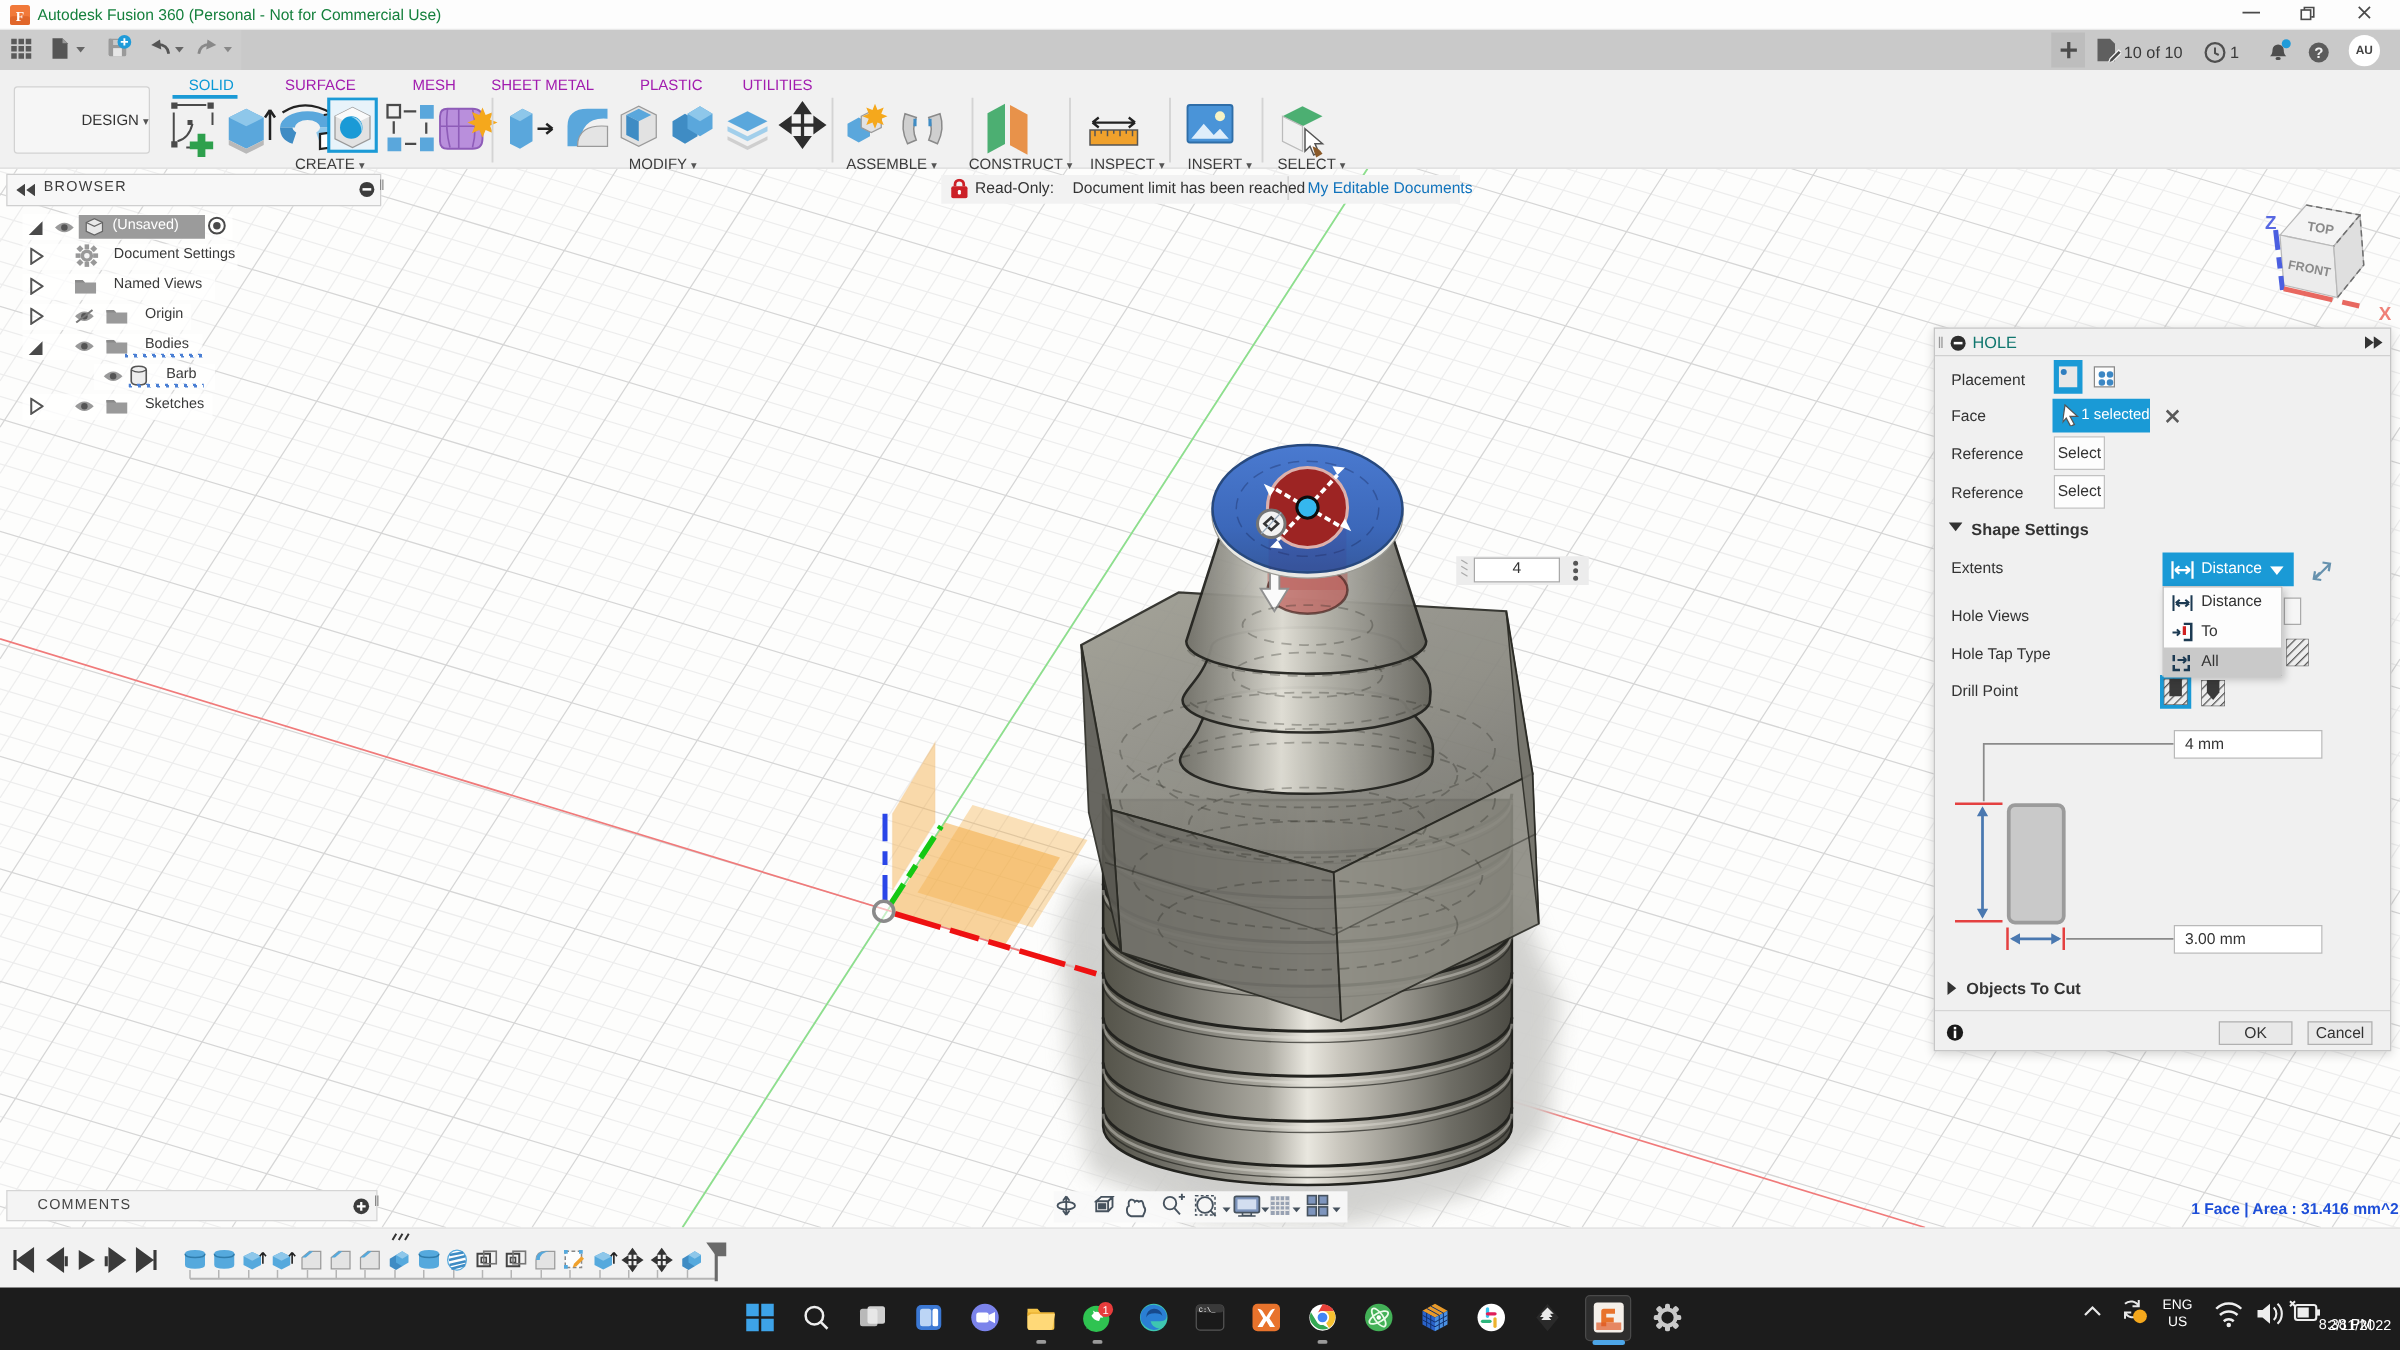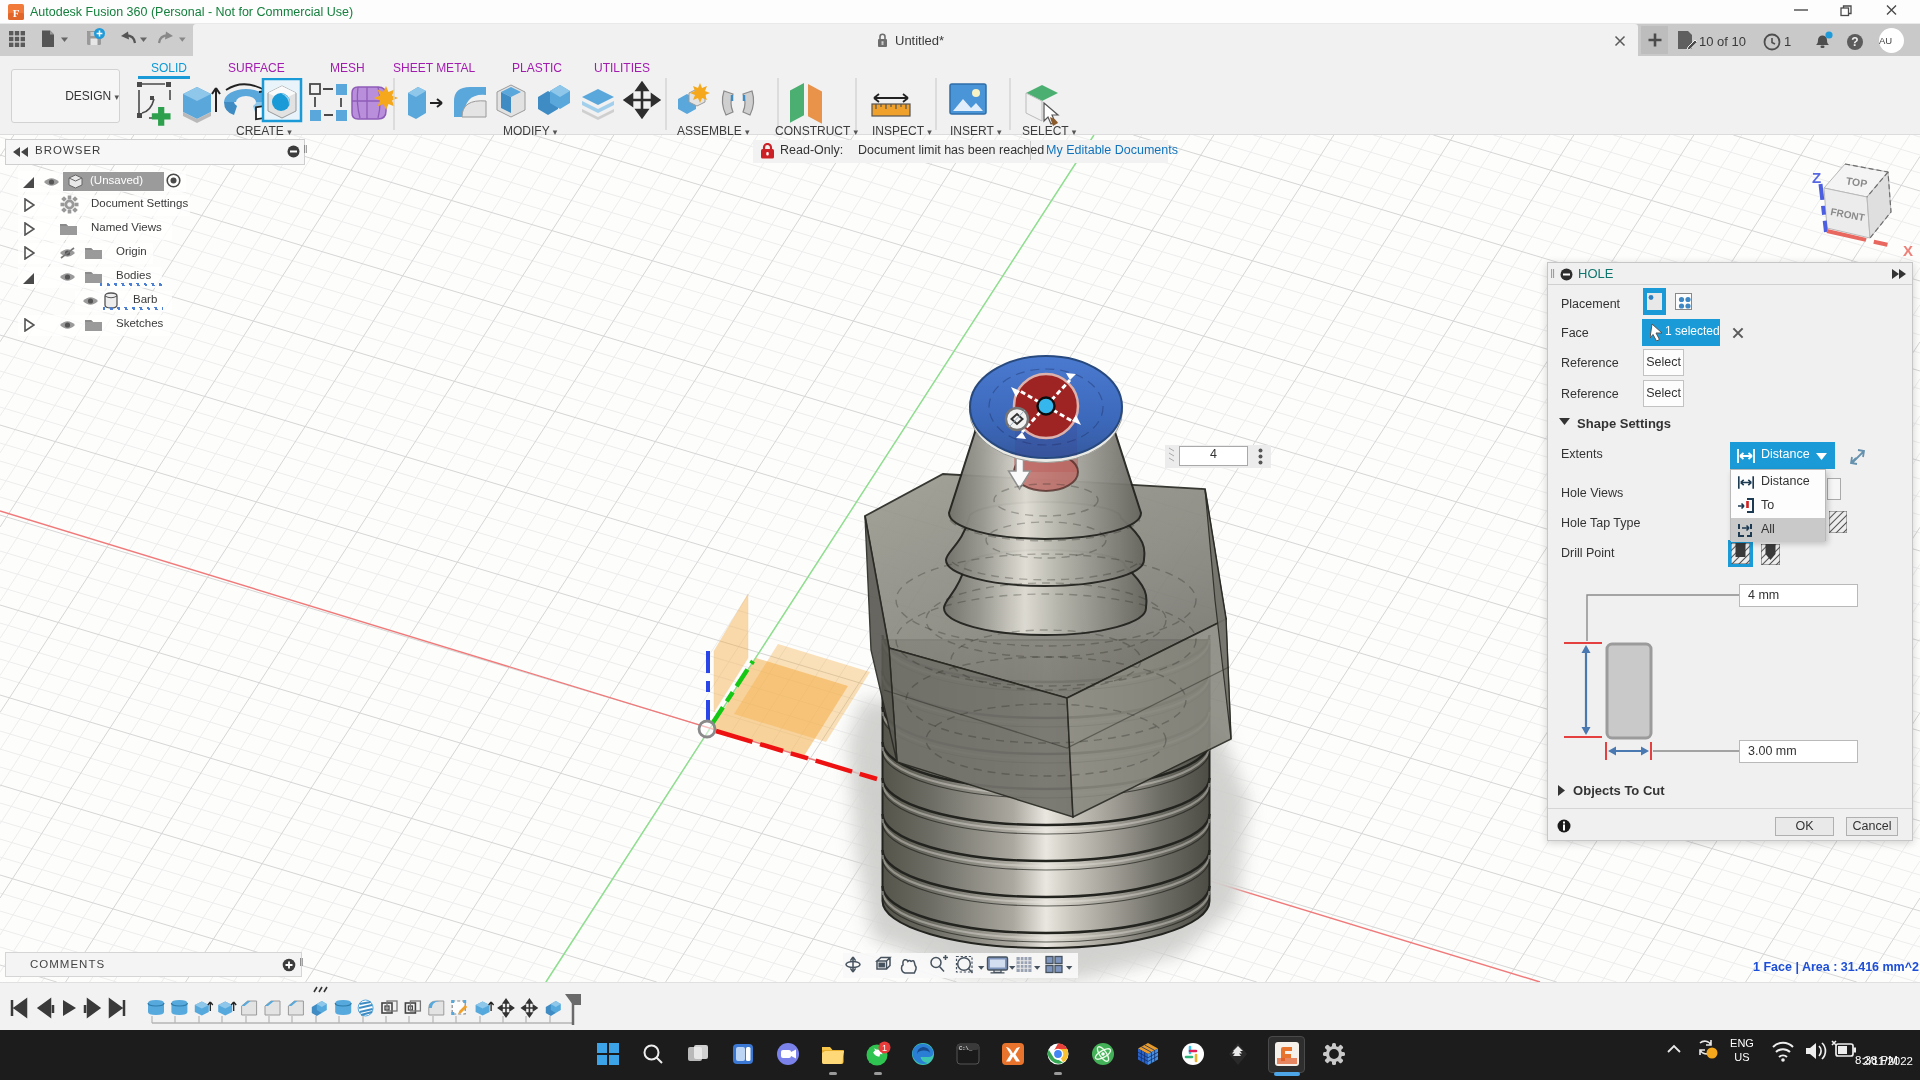--- a/index.html
+++ b/index.html
@@ -4,21 +4,21 @@
 *{margin:0;padding:0;box-sizing:border-box}
 html,body{width:1920px;height:1080px;overflow:hidden;font-family:"Liberation Sans",sans-serif;background:#fdfdfc}
 span{white-space:nowrap}
 #stage{position:relative;width:1920px;height:1080px}
 #titlebar{position:absolute;left:0;top:0;width:1920px;height:24px;background:#fdfdfd;border-bottom:1px solid #e9e9e9}
 .ttext{position:absolute;left:30px;top:5px;font-size:12.5px;color:#15803d}
 #tabrow{position:absolute;left:0;top:24px;width:1920px;height:32px;background:#c9c9c9}
 #qat{position:absolute;left:0;top:0;width:193px;height:32px;background:#cdcdcd}
 #activetab{position:absolute;left:193px;top:0;width:1445px;height:32px;background:#f1f1f1;border-radius:3px 3px 0 0}
 #plusbtn{position:absolute;left:1641px;top:2px;width:27px;height:28px;background:#bdbdbd;text-align:center;padding-top:6px}
-#avatar{position:absolute;left:1879px;top:4px;width:25px;height:25px;border-radius:50%;background:#fff;font-size:9.5px;color:#444;line-height:25px;font-weight:normal}
+#avatar{position:absolute;left:1879px;top:4px;width:25px;height:25px;border-radius:50%;background:#fff;font-size:9.5px;color:#444;text-align:center;line-height:25px;font-weight:bold}
 #ribbon{position:absolute;left:0;top:56px;width:1920px;height:79px;background:#f1f1f1;border-bottom:1px solid #dcdcdc}
 #designbtn{position:absolute;left:11px;top:13px;width:109px;height:54px;background:#f6f6f6;border:1px solid #d2d2d2;border-radius:3px;font-size:12px;color:#333;text-align:right;line-height:52px}
 .rtab{position:absolute;top:5px;font-size:12px;color:#a21caf}
 .dv{font-size:9px;color:#555}
 .glabel{position:absolute;top:68px;font-size:12px;color:#3c3c3c;white-space:nowrap}
 #browserhdr{position:absolute;left:5px;top:139px;width:300px;height:26px;background:#f7f7f7;border:1px solid #cfcfcf;font-size:11.5px;color:#3c3c3c}
 .brow{position:absolute;height:21px;background:rgba(255,255,255,0.72);font-size:11.5px;color:#3a3a3a}
 #banner{position:absolute;left:753px;top:140px;width:415px;height:23px;background:#f2f2f2;font-size:12.5px;color:#333}
 #val4wrap{position:absolute;left:1165px;top:445px;width:106px;height:23px;background:#ececec}
 #val4{position:absolute;left:14px;top:1px;width:69px;height:20px;background:#fff;border:1px solid #a9a9a9;text-align:center;font-size:12.5px;color:#333}
@@ -225,32 +225,20 @@
    <circle cx="99.5" cy="9.5" r="5.5" fill="#1f9bd9"></circle>
    <path d="M99.5,6.6 v5.8 M96.6,9.5 h5.8" stroke="#fff" stroke-width="1.5"></path>
    <path d="M135,19 q-1,-8 -10,-7.5" fill="none" stroke="#555" stroke-width="2.2"></path>
           <polygon points="128,7.5 121,12 129,15.5" fill="#555"></polygon>
    <path d="M140,13.5 l3.5,4.5 3.5,-4.5 z" fill="#666"></path>
    <path d="M159,19 q1,-8 10,-7.5" fill="none" stroke="#888" stroke-width="2.2"></path>
           <polygon points="166,7.5 173,12 165,15.5" fill="#888"></polygon>
    <path d="M179,13.5 l3.3,4.3 3.3,-4.3 z" fill="#888"></path>
   </svg>
  </div>
- <div id="activetab">
-  <svg width="13" height="15" viewBox="0 0 13 15" style="position:absolute;left:683px;top:9px">
-   <rect x="2" y="6" width="9" height="8" rx="1" fill="#6e6e6e"></rect>
-   <path d="M4,6 v-2.2 a2.5 2.5 0 0 1 5,0 v2.2" fill="none" stroke="#6e6e6e" stroke-width="1.6"></path>
-   <rect x="5.5" y="8.5" width="2" height="1.2" fill="#fff"></rect>
-          <rect x="5.5" y="10.4" width="2" height="1.2" fill="#fff"></rect>
-  </svg>
-  <span style="position:absolute;left:702px;top:9px;font-size:13px;color:#3c3c3c">Untitled*</span>
-  <svg width="12" height="12" viewBox="0 0 12 12" style="position:absolute;right:12px;top:11px">
-   <path d="M1.5,1.5 l9,9 m0,-9 l-9,9" stroke="#5a5a5a" stroke-width="1.5"></path>
-  </svg>
- </div>
  <div id="plusbtn"><svg width="16" height="16" viewBox="0 0 16 16">
           <path d="M8,1.5 v13 M1.5,8 h13" stroke="#4c4c4c" stroke-width="2.6"></path>
         </svg></div>
  <svg width="22" height="20" viewBox="0 0 22 20" style="position:absolute;left:1675px;top:6px">
   <path d="M3,1 h10 l4,4 v14 h-14 z" fill="#5f5f5f"></path>
   <path d="M13,17 l7,-7 2.2,2.2 -7,7 -3.4,1.2 z" fill="#4a4a4a" stroke="#f1f1f1" stroke-width="1"></path>
  </svg>
  <span style="position:absolute;left:1699px;top:10px;font-size:13px;color:#3a3a3a">10 of 10</span>
  <svg width="18" height="18" viewBox="0 0 18 18" style="position:absolute;left:1763px;top:9px">
   <circle cx="9" cy="9" r="7.5" fill="none" stroke="#4e4e4e" stroke-width="1.8"></circle>

